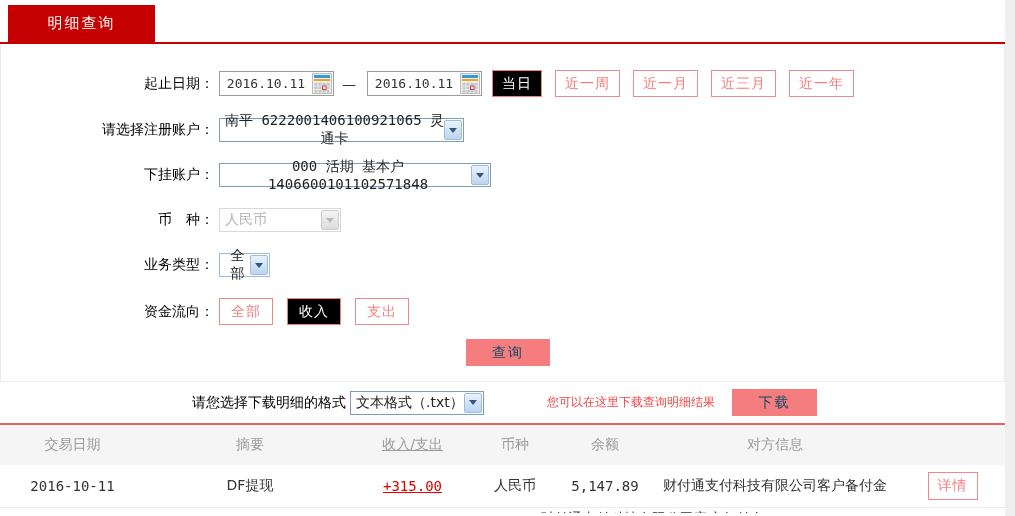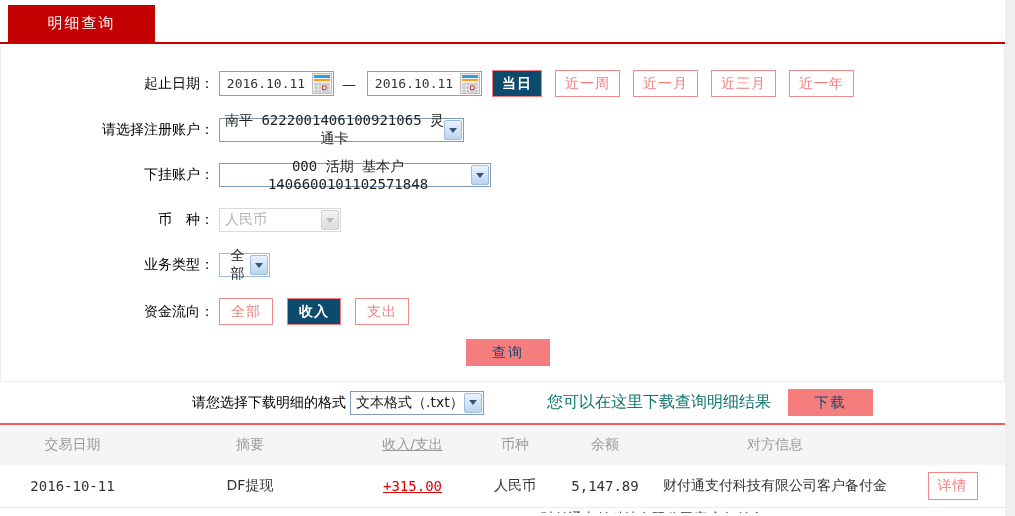--- a/index.html
+++ b/index.html
@@ -26,21 +26,21 @@
              border:1px solid #9c9c9c; background:#fff; margin-left:5px; }
   .datebox .val { flex:1; text-align:center; font-size:13px; color:#333; }
   .cal { width:20px; height:21px; margin-right:1px; cursor:pointer; flex:none; }
   .dash { margin:0 6px 0 8px; font-size:14px; color:#333; }
 
   
   .qbtns { display:flex; margin-left:10px; }
   .pillbtn { height:27px; padding:0 9px; font-size:14px; display:flex; align-items:center;
              justify-content:center; cursor:pointer; margin-right:13px; background:#fff;
              border:1px solid #f08a8a; color:#f07f7f; letter-spacing:1px; }
-  .pillbtn.active { background:#0c4a6e; border-color:#f57d7d; color:#fff;font-weight:bold; }
+  .pillbtn.active { background:#000000; border-color:#f57d7d; color:#fff; }
 
   
   .xpsel { display:flex; align-items:center; height:24px; border:1px solid #7f9db9;
            background:#fff; margin-left:5px; font-size:14px; color:#222;
            padding-left:5px; cursor:pointer;text-align:center; }
   .xpsel .arrowbtn { width:18px; height:20px; margin-left:auto; margin-right:1px;
            background:linear-gradient(#eaf3fd,#bcd4f0); border:1px solid #9ebcdd;
            border-radius:2px; display:flex; align-items:center; justify-content:center; flex:none; }
   .xpsel .tri { width:0; height:0; border:4px solid transparent; border-top:5px solid #33567e; margin-top:4px; }
   .xpsel.disabled { border-color:#d9d9d9; color:#b5b5b5; cursor:default; }
@@ -54,21 +54,21 @@
   .query-row { margin-top:14px; }
   .solidbtn { width:84px; height:27px; background:#f57d7d; color:#0c4a6e; font-size:14px;
               border:none; display:flex; align-items:center; justify-content:center;
               cursor:pointer; letter-spacing:2px; }
   .query-btn { margin-left:465px; }
 
   
   .dl-row { height:41px; display:flex; align-items:center; padding-left:192px; }
   .dl-label { font-size:14px; color:#000; }
   .dl-sel { width:134px; margin-left:4px; }
-  .dl-hint { font-size:16px; color:#0f766e; margin-left:63px; }
+  .dl-hint { font-size:12px; color:#ef4444; margin-left:63px; }
   .dl-btn { margin-left:17px; width:85px; }
 
   .red-sep { height:2px; background:#e86060; }
 
   
   .thead { display:flex; align-items:center; height:40px; background:#f5f5f5; color:#9a9a9a; font-size:14px; }
   .trow  { display:flex; align-items:center; height:43px; background:#fff; color:#333; font-size:14px;
            border-bottom:1px solid #ececec; }
   .c1{width:145px;text-align:center;} .c2{width:210px;text-align:center;}
   .c3{width:115px;text-align:center;text-decoration:underline;} .c4{width:90px;text-align:center;}

